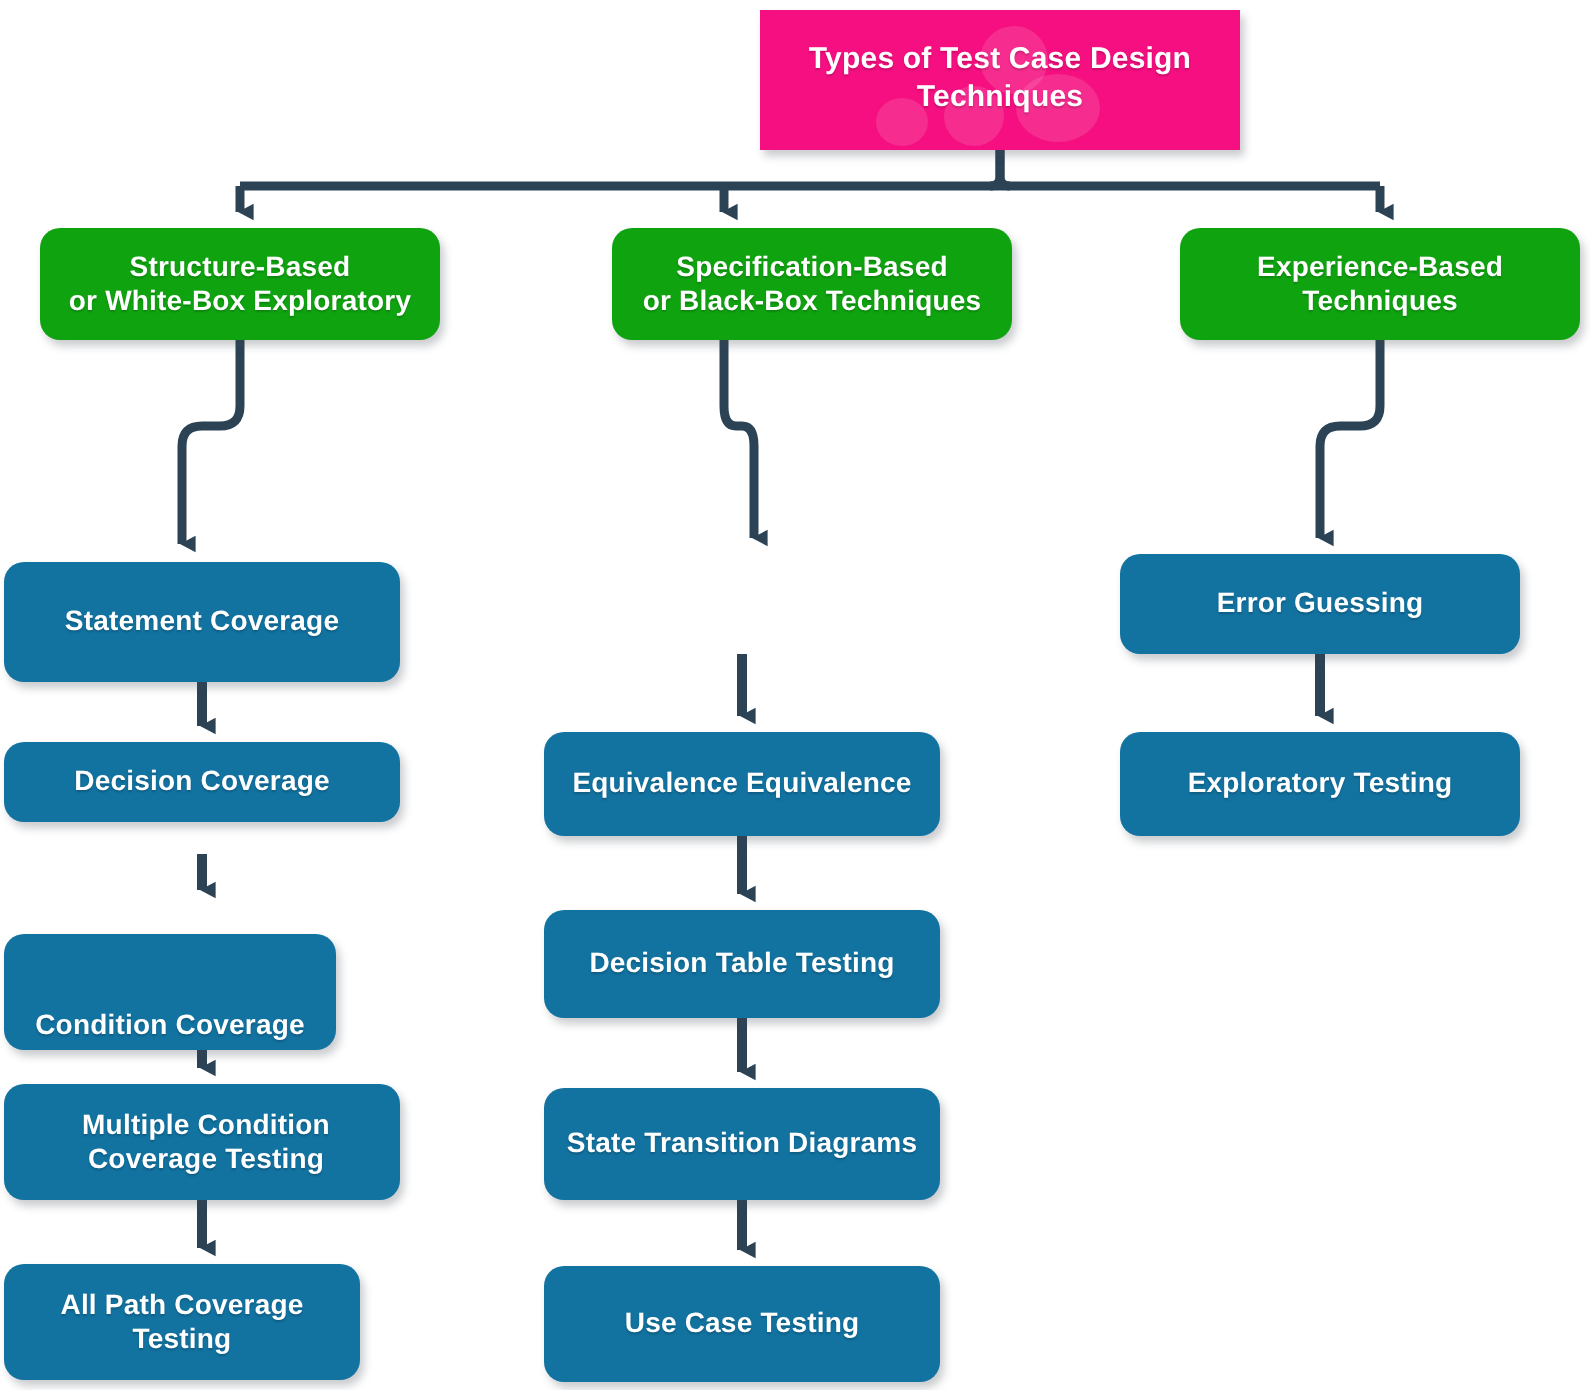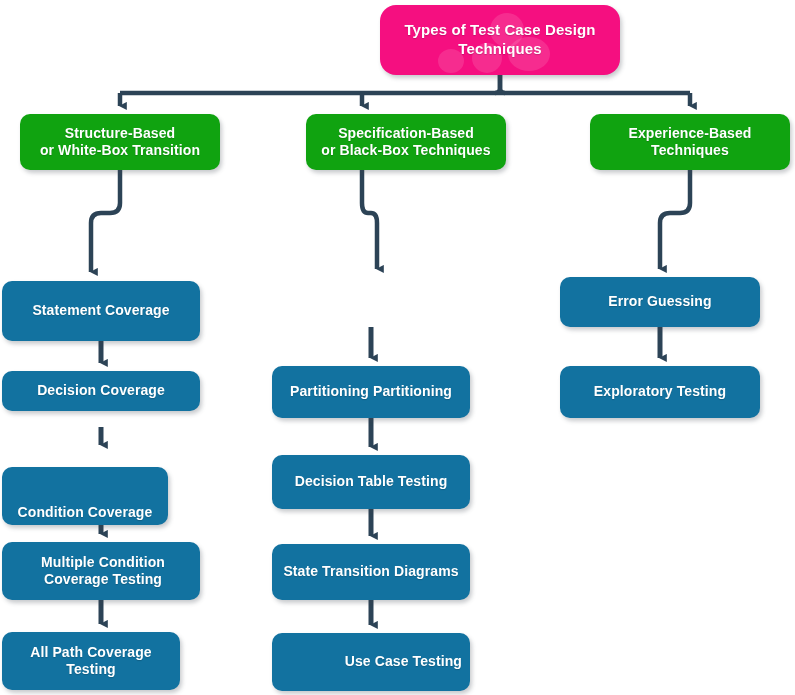--- a/index.html
+++ b/index.html
@@ -29,21 +29,21 @@
     font-weight: bold;
     line-height: 1.25;
     letter-spacing: 0.1px;
     box-shadow: 2px 3px 4px rgba(60, 70, 80, 0.28);
     padding: 4px 8px;
     text-shadow: 0 1px 1px rgba(0,0,0,0.18);
   }
   .node-root {
     background: #f50f80;
     font-size: 15px;
-    border-radius: 16px;
+    border-radius: 0;
   }
   .node-root .blob {
     position: absolute;
     border-radius: 50%;
     background: rgba(255,255,255,0.12);
     pointer-events: none;
   }
   .node-cat {
     background: #10a310;
     font-size: 14px;
@@ -127,21 +127,21 @@
     <span class="blob" style="left:110px; top:8px; width:34px; height:34px;"></span>
     <span class="blob" style="left:128px; top:32px; width:42px; height:34px;"></span>
     <span class="blob" style="left:92px; top:38px; width:30px; height:30px;"></span>
     <span class="blob" style="left:58px; top:44px; width:26px; height:24px;"></span>
     <span class="node-label">Types of Test Case Design
 Techniques</span>
   </div>
 
   <div class="node node-cat" style="left:20px; top:114px; width:200px; height:56px;">
     <span class="node-label">Structure-Based
-or White-Box Transition</span>
+or White-Box Exploratory</span>
   </div>
   <div class="node node-cat" style="left:262px; top:114px; width:200px; height:56px;margin-left:44px;">
     <span class="node-label">Specification-Based
 or Black-Box Techniques</span>
   </div>
   <div class="node node-cat" style="left:590px; top:114px; width:200px; height:56px;">
     <span class="node-label">Experience-Based
 Techniques</span>
   </div>
 
@@ -156,29 +156,29 @@
   </div>
   <div class="node node-leaf" style="left:2px; top:542px; width:198px; height:58px;padding-left:12px;">
     <span class="node-label">Multiple Condition
 Coverage Testing</span>
   </div>
   <div class="node node-leaf" style="left:2px; top:632px; width:178px; height:58px;">
     <span class="node-label">All Path Coverage Testing</span>
   </div>
 
   <div class="node node-leaf" style="left:272px; top:366px; width:198px; height:52px;">
-    <span class="node-label">Partitioning Partitioning</span>
+    <span class="node-label">Equivalence Equivalence</span>
   </div>
   <div class="node node-leaf" style="left:272px; top:455px; width:198px; height:54px;">
     <span class="node-label">Decision Table Testing</span>
   </div>
   <div class="node node-leaf" style="left:272px; top:544px; width:198px; height:56px;">
     <span class="node-label">State Transition Diagrams</span>
   </div>
-  <div class="node node-leaf" style="left:272px; top:633px; width:198px; height:58px;justify-content:flex-end;">
+  <div class="node node-leaf" style="left:272px; top:633px; width:198px; height:58px;">
     <span class="node-label">Use Case Testing</span>
   </div>
 
   <div class="node node-leaf" style="left:560px; top:277px; width:200px; height:50px;">
     <span class="node-label">Error Guessing</span>
   </div>
   <div class="node node-leaf" style="left:560px; top:366px; width:200px; height:52px;">
     <span class="node-label">Exploratory Testing</span>
   </div>
 

